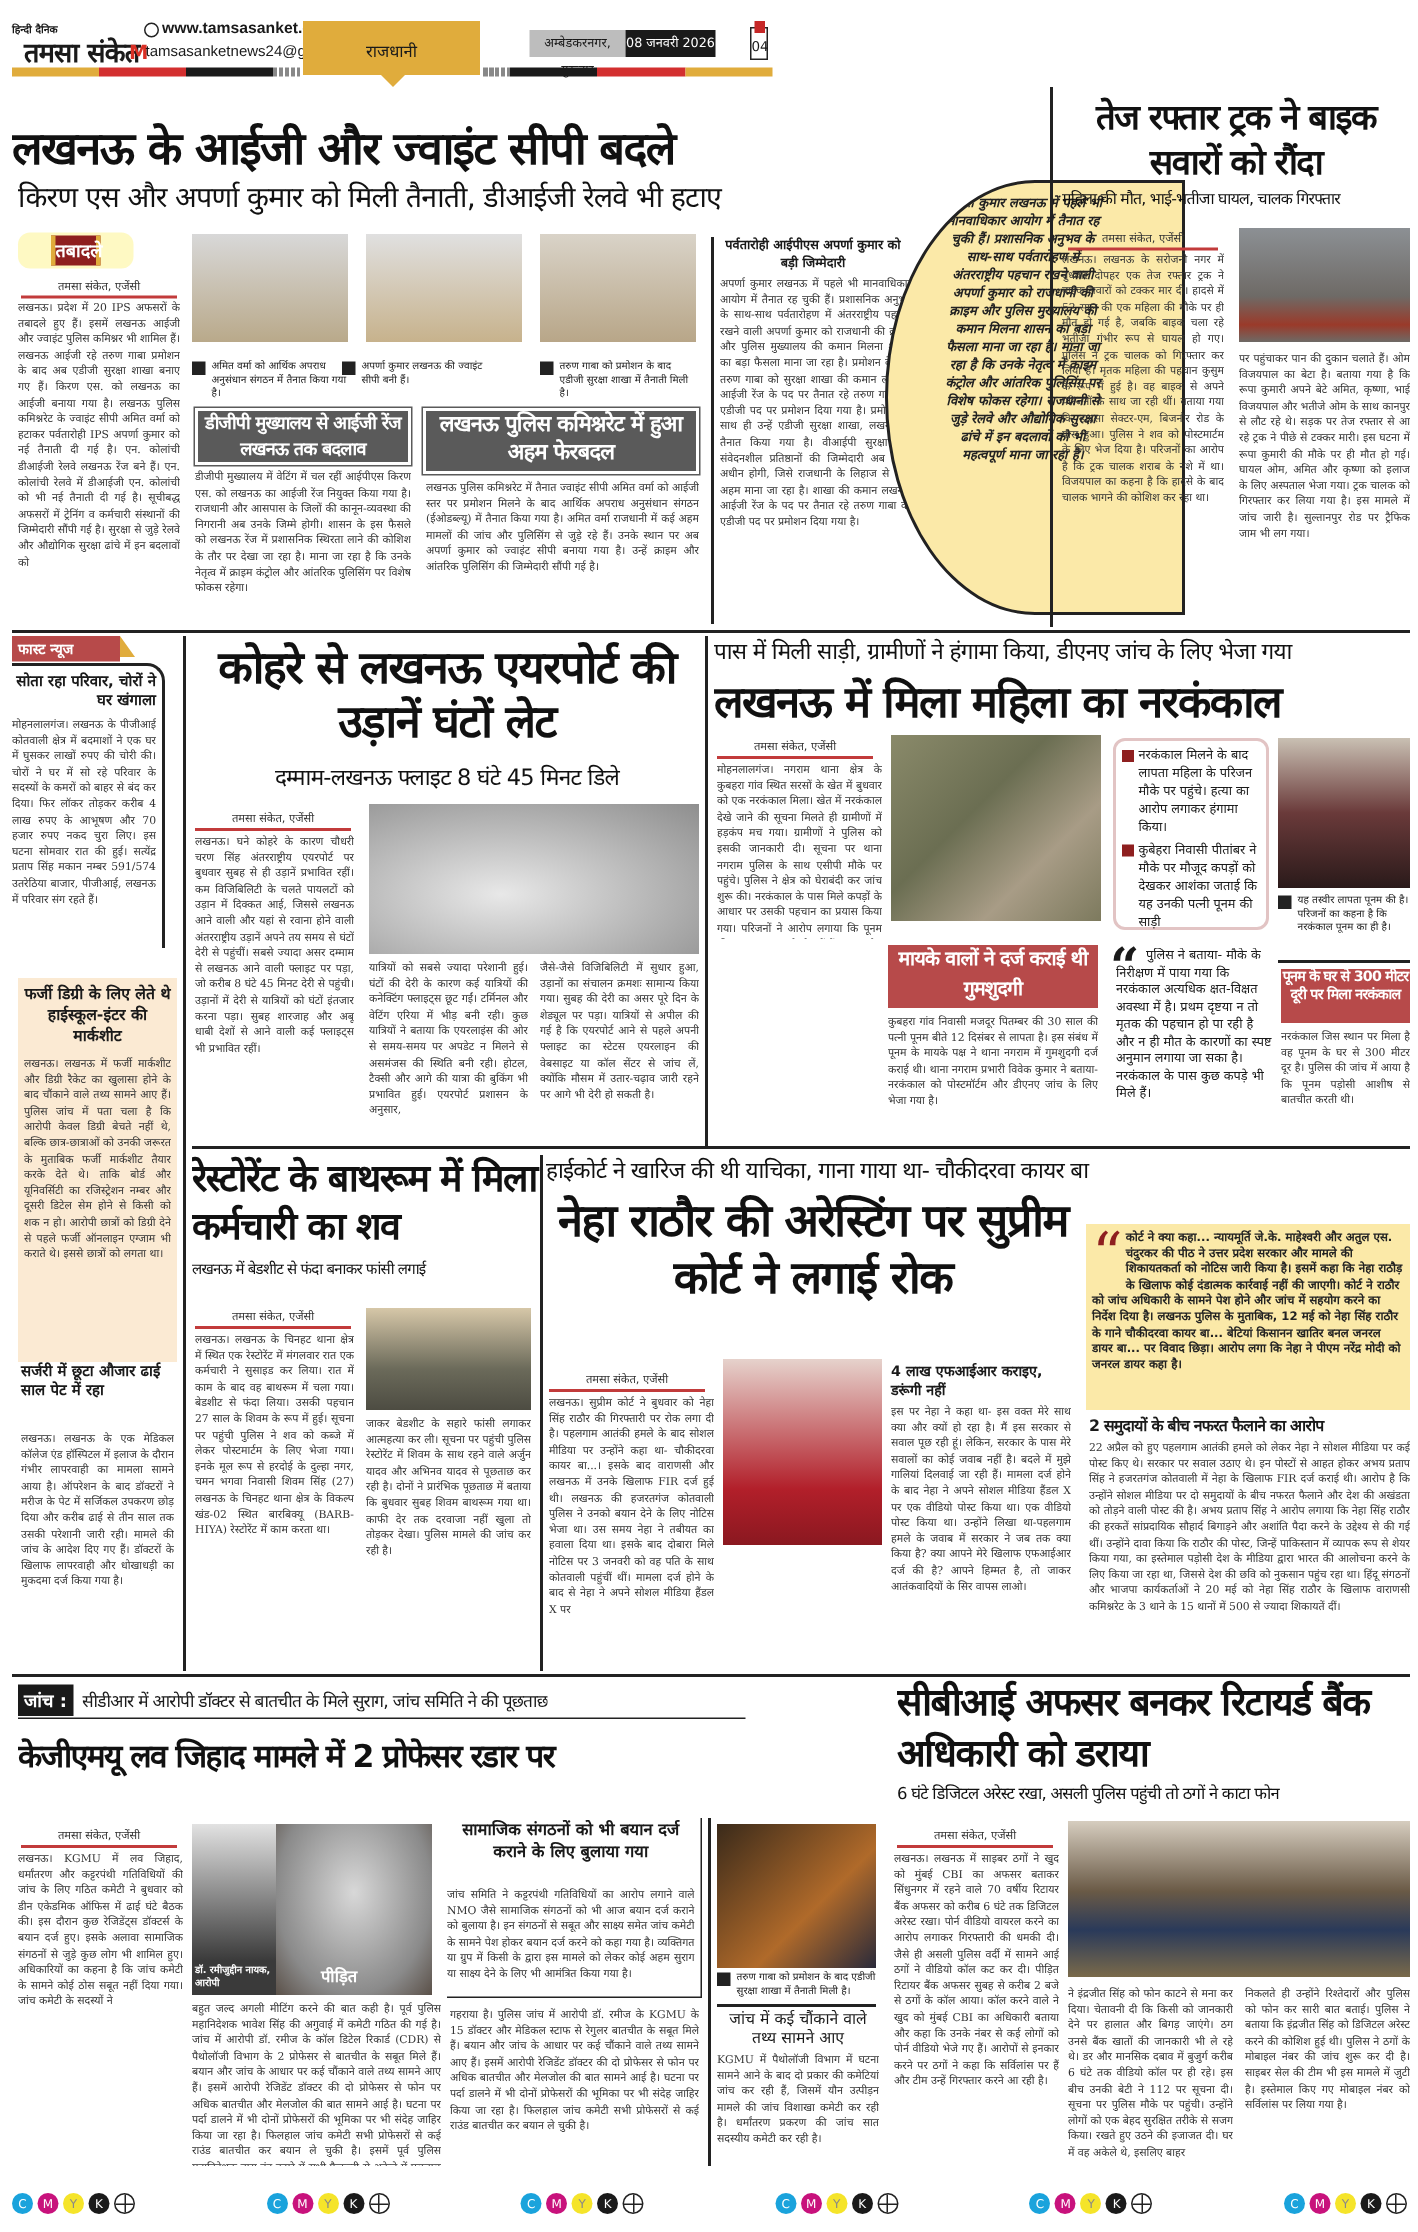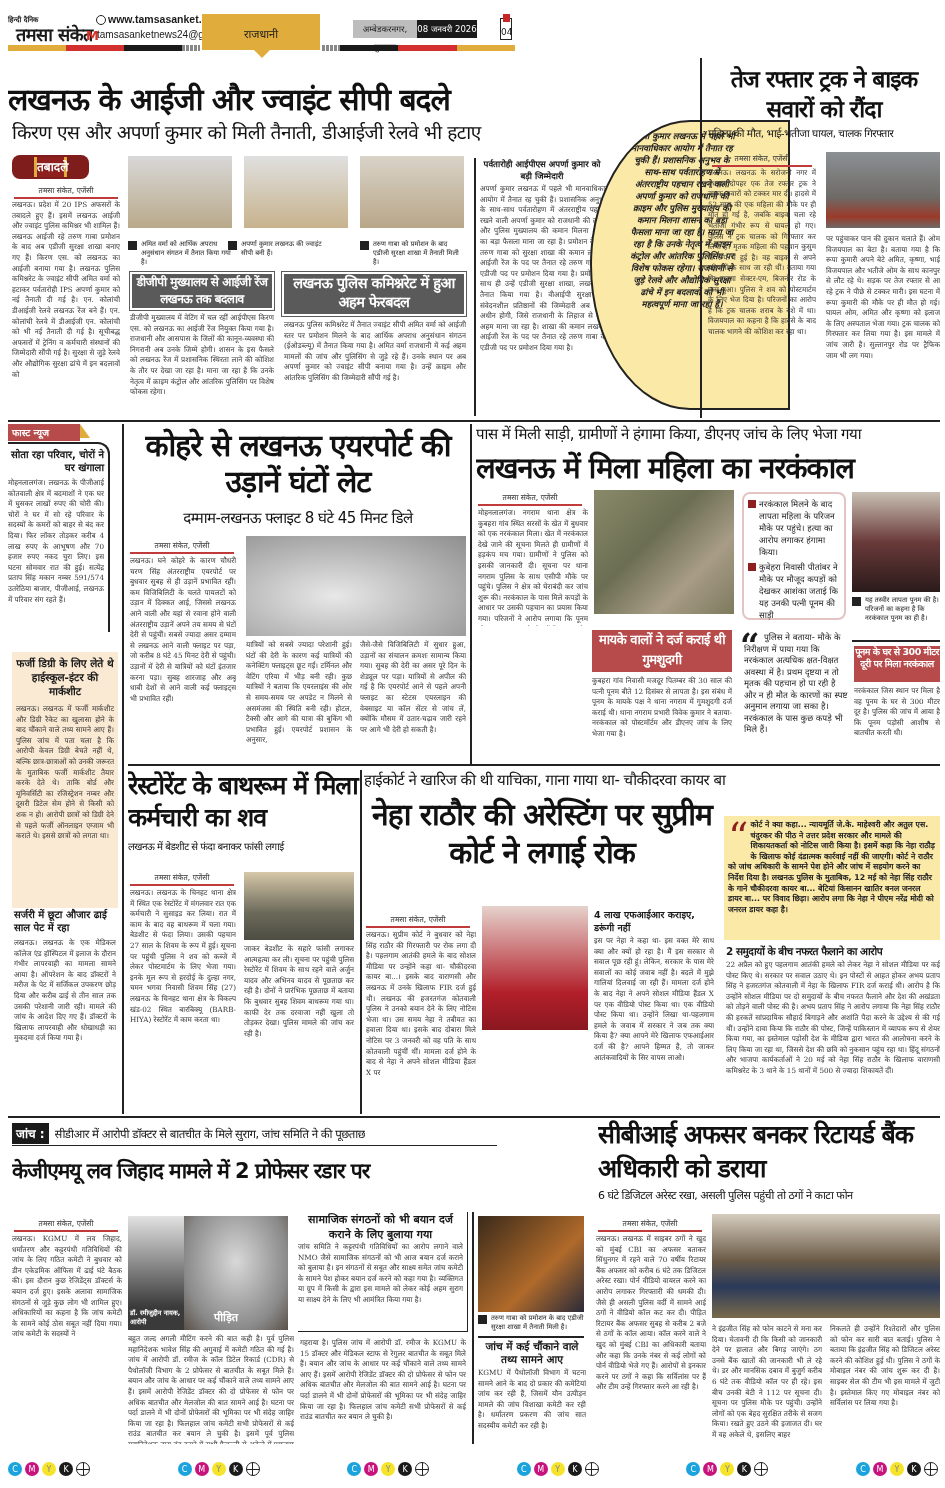--- a/index.html
+++ b/index.html
@@ -47,21 +47,21 @@
     <div style="width:18px;background:repeating-linear-gradient(90deg,#888 0 3px,#fff 3px 4px)"></div>
       <div style="flex:1;background:#1a1a1a"></div>
       <div style="flex:1;background:#d32f2f"></div>
       <div style="flex:1;background:#e0ac3c"></div>
   </div>
 </div>
 
 <div class="abs hl" style="left:8px;top:76px;width:695px;font-size:30px;line-height:48px">लखनऊ के आईजी और ज्वाइंट सीपी बदले</div>
 <div class="abs sub" style="left:12px;top:120px;width:470px;font-size:19px;line-height:24px">किरण एस और अपर्णा कुमार को मिली तैनाती, डीआईजी रेलवे भी हटाए गए</div>
 
-<div class="abs" style="left:12px;top:155px;width:77px;height:24px;background:#7f1d1d;border-radius:8px;padding:2px 22px">
+<div class="abs" style="left:12px;top:155px;width:77px;height:24px;background:#fef9c3;border-radius:8px;padding:2px 22px">
   <div style="background:#8e1f1f;color:#fff;font-weight:bold;font-size:12px;line-height:20px;text-align:center;border-left:3px solid #e0ac3c;border-right:3px solid #e0ac3c">तबादले</div>
 </div>
 <div class="abs byline" style="left:14px;top:185px;width:104px">तमसा संकेत, एजेंसी</div>
 <div class="abs body-text" style="left:12px;top:200px;width:108px;height:222px">लखनऊ। प्रदेश में 20 IPS अफसरों के तबादले हुए हैं। इसमें लखनऊ आईजी और ज्वाइंट पुलिस कमिश्नर भी शामिल हैं। लखनऊ आईजी रहे तरुण गाबा प्रमोशन के बाद अब एडीजी सुरक्षा शाखा बनाए गए हैं। किरण एस. को लखनऊ का आईजी बनाया गया है। लखनऊ पुलिस कमिश्नरेट के ज्वाइंट सीपी अमित वर्मा को हटाकर पर्वतारोही IPS अपर्णा कुमार को नई तैनाती दी गई है। एन. कोलांची डीआईजी रेलवे लखनऊ रेंज बने हैं। एन. कोलांची रेलवे में डीआईजी एन. कोलांची को भी नई तैनाती दी गई है। सूचीबद्ध अफसरों में ट्रेनिंग व कर्मचारी संस्थानों की जिम्मेदारी सौंपी गई है। सुरक्षा से जुड़े रेलवे और औद्योगिक सुरक्षा ढांचे में इन बदलावों को</div>
 
 <div class="abs" style="left:128px;top:156px;width:104px;height:80px">
   <div class="photo" style="width:100%;height:72px;background:linear-gradient(180deg,#d8d8d8,#b9a98a)"></div>
 </div>
 <div class="abs cap" style="left:128px;top:240px;width:104px">
     <div class="sq"></div>
@@ -114,21 +114,21 @@
 <div class="abs" style="left:8px;top:442px;width:102px;height:190px;border-right:2px solid #222;border-top:2px solid #222;border-top-right-radius:12px;padding:4px 4px 0 0">
   <div style="font-size:10px;font-weight:bold;line-height:13px;text-align:right">सोता रहा परिवार, चोरों ने घर खंगाला</div>
   <div class="body-text" style="margin-top:4px;height:150px">मोहनलालगंज। लखनऊ के पीजीआई कोतवाली क्षेत्र में बदमाशों ने एक घर में घुसकर लाखों रुपए की चोरी की। चोरों ने घर में सो रहे परिवार के सदस्यों के कमरों को बाहर से बंद कर दिया। फिर लॉकर तोड़कर करीब 4 लाख रुपए के आभूषण और 70 हजार रुपए नकद चुरा लिए। इस घटना सोमवार रात की हुई। सत्येंद्र प्रताप सिंह मकान नम्बर 591/574 उतरेठिया बाजार, पीजीआई, लखनऊ में परिवार संग रहते हैं।</div>
 </div>
 <div class="abs" style="left:12px;top:652px;width:106px;height:256px;background:#fbead3;padding:4px">
   <div style="font-size:10.5px;font-weight:bold;line-height:14px;text-align:center">फर्जी डिग्री के लिए लेते थे हाईस्कूल-इंटर की मार्कशीट</div>
   <div class="body-text" style="margin-top:6px;height:180px">लखनऊ। लखनऊ में फर्जी मार्कशीट और डिग्री रैकेट का खुलासा होने के बाद चौंकाने वाले तथ्य सामने आए हैं। पुलिस जांच में पता चला है कि आरोपी केवल डिग्री बेचते नहीं थे, बल्कि छात्र-छात्राओं को उनकी जरूरत के मुताबिक फर्जी मार्कशीट तैयार करके देते थे। ताकि बोर्ड और यूनिवर्सिटी का रजिस्ट्रेशन नम्बर और दूसरी डिटेल सेम होने से किसी को शक न हो। आरोपी छात्रों को डिग्री देने से पहले फर्जी ऑनलाइन एग्जाम भी कराते थे। इससे छात्रों को लगता था।</div>
 </div>
 <div class="abs" style="left:12px;top:906px;width:106px;height:210px;padding:2px">
   <div style="font-size:10px;font-weight:bold;line-height:13px;text-align:left">सर्जरी में छूटा औजार ढाई साल पेट में रहा</div>
-  <div class="body-text" style="margin-top:4px;height:170px">लखनऊ। लखनऊ के एक मेडिकल कॉलेज एंड हॉस्पिटल में इलाज के दौरान गंभीर लापरवाही का मामला सामने आया है। ऑपरेशन के बाद डॉक्टरों ने मरीज के पेट में सर्जिकल उपकरण छोड़ दिया और करीब ढाई से तीन साल तक उसकी परेशानी जारी रही। मामले की जांच के आदेश दिए गए हैं। डॉक्टरों के खिलाफ लापरवाही और धोखाधड़ी का मुकदमा दर्ज किया गया है।</div>
+  <div class="body-text" style="margin-top:20px;height:170px">लखनऊ। लखनऊ के एक मेडिकल कॉलेज एंड हॉस्पिटल में इलाज के दौरान गंभीर लापरवाही का मामला सामने आया है। ऑपरेशन के बाद डॉक्टरों ने मरीज के पेट में सर्जिकल उपकरण छोड़ दिया और करीब ढाई से तीन साल तक उसकी परेशानी जारी रही। मामले की जांच के आदेश दिए गए हैं। डॉक्टरों के खिलाफ लापरवाही और धोखाधड़ी का मुकदमा दर्ज किया गया है।</div>
 </div>
 <div class="vline" style="left:122px;top:424px;height:690px"></div>
 
 <div class="abs hl" style="left:128px;top:428px;width:340px;font-size:30px;line-height:36px;white-space:normal;text-align:center">कोहरे से लखनऊ एयरपोर्ट की उड़ानें घंटों लेट</div>
 <div class="abs sub" style="left:128px;top:508px;width:340px;font-size:15px;line-height:20px;text-align:center">दम्माम-लखनऊ फ्लाइट 8 घंटे 45 मिनट डिले</div>
 <div class="abs byline" style="left:130px;top:540px;width:104px">तमसा संकेत, एजेंसी</div>
 <div class="abs body-text" style="left:130px;top:556px;width:106px;height:198px">लखनऊ। घने कोहरे के कारण चौधरी चरण सिंह अंतरराष्ट्रीय एयरपोर्ट पर बुधवार सुबह से ही उड़ानें प्रभावित रहीं। कम विजिबिलिटी के चलते पायलटों को उड़ान में दिक्कत आई, जिससे लखनऊ आने वाली और यहां से रवाना होने वाली अंतरराष्ट्रीय उड़ानें अपने तय समय से घंटों देरी से पहुंचीं। सबसे ज्यादा असर दम्माम से लखनऊ आने वाली फ्लाइट पर पड़ा, जो करीब 8 घंटे 45 मिनट देरी से पहुंची। उड़ानों में देरी से यात्रियों को घंटों इंतजार करना पड़ा। सुबह शारजाह और अबू धाबी देशों से आने वाली कई फ्लाइट्स भी प्रभावित रहीं।</div>
 <div class="abs photo" style="left:246px;top:536px;width:220px;height:100px;background:radial-gradient(ellipse at 40% 60%,#e8e8e8,#a8a8a8 70%,#8e8e8e)"></div>
 <div class="abs body-text" style="left:246px;top:640px;width:106px;height:116px">यात्रियों को सबसे ज्यादा परेशानी हुई। घंटों की देरी के कारण कई यात्रियों की कनेक्टिंग फ्लाइट्स छूट गईं। टर्मिनल और वेटिंग एरिया में भीड़ बनी रही। कुछ यात्रियों ने बताया कि एयरलाइंस की ओर से समय-समय पर अपडेट न मिलने से असमंजस की स्थिति बनी रही। होटल, टैक्सी और आगे की यात्रा की बुकिंग भी प्रभावित हुई। एयरपोर्ट प्रशासन के अनुसार,</div>
 <div class="abs body-text" style="left:360px;top:640px;width:106px;height:116px">जैसे-जैसे विजिबिलिटी में सुधार हुआ, उड़ानों का संचालन क्रमशः सामान्य किया गया। सुबह की देरी का असर पूरे दिन के शेड्यूल पर पड़ा। यात्रियों से अपील की गई है कि एयरपोर्ट आने से पहले अपनी फ्लाइट का स्टेटस एयरलाइन की वेबसाइट या कॉल सेंटर से जांच लें, क्योंकि मौसम में उतार-चढ़ाव जारी रहने पर आगे भी देरी हो सकती है।</div>
@@ -198,31 +198,31 @@
 <div class="abs body-text" style="left:12px;top:1234px;width:110px;height:210px">लखनऊ। KGMU में लव जिहाद, धर्मांतरण और कट्टरपंथी गतिविधियों की जांच के लिए गठित कमेटी ने बुधवार को डीन एकेडमिक ऑफिस में ढाई घंटे बैठक की। इस दौरान कुछ रेजिडेंट्स डॉक्टर्स के बयान दर्ज हुए। इसके अलावा सामाजिक संगठनों से जुड़े कुछ लोग भी शामिल हुए। अधिकारियों का कहना है कि जांच कमेटी के सामने कोई ठोस सबूत नहीं दिया गया। जांच कमेटी के सदस्यों ने</div>
 <div class="abs photo" style="left:128px;top:1216px;width:56px;height:114px;background:linear-gradient(180deg,#e2e2e2,#3a3a3a 80%)">
   <div style="position:absolute;left:2px;bottom:4px;font-size:6.5px;color:#fff;font-weight:bold">डॉ. रमीजुद्दीन नायक, आरोपी</div>
 </div>
 <div class="abs photo" style="left:184px;top:1216px;width:104px;height:114px;background:radial-gradient(ellipse at 50% 40%,#d8d8d8,#8a8a8a 70%,#5a5048)">
   <div style="position:absolute;left:30px;bottom:6px;font-size:11px;color:#fff;font-weight:bold">पीड़ित</div>
 </div>
 <div class="abs body-text" style="left:128px;top:1334px;width:166px;height:110px">बहुत जल्द अगली मीटिंग करने की बात कही है। पूर्व पुलिस महानिदेशक भावेश सिंह की अगुवाई में कमेटी गठित की गई है। जांच में आरोपी डॉ. रमीज के कॉल डिटेल रिकार्ड (CDR) से पैथोलॉजी विभाग के 2 प्रोफेसर से बातचीत के सबूत मिले हैं। बयान और जांच के आधार पर कई चौंकाने वाले तथ्य सामने आए हैं। इसमें आरोपी रेजिडेंट डॉक्टर की दो प्रोफेसर से फोन पर अधिक बातचीत और मेलजोल की बात सामने आई है। घटना पर पर्दा डालने में भी दोनों प्रोफेसरों की भूमिका पर भी संदेह जाहिर किया जा रहा है। फिलहाल जांच कमेटी सभी प्रोफेसरों से कई राउंड बातचीत कर बयान ले चुकी है। इसमें पूर्व पुलिस महानिदेशक द्वारा बंद कमरे में सभी फैकल्टी से अकेले में पूछताछ भी शामिल है।</div>
 <div class="abs" style="left:298px;top:1212px;width:170px;height:120px;border-right:1.5px solid #222;border-bottom:1.5px solid #222;padding-right:4px">
   <div style="font-size:11px;font-weight:bold;line-height:15px;text-align:center">सामाजिक संगठनों को भी बयान दर्ज कराने के लिए बुलाया गया</div>
-  <div class="body-text" style="margin-top:0;height:80px">जांच समिति ने कट्टरपंथी गतिविधियों का आरोप लगाने वाले NMO जैसे सामाजिक संगठनों को भी आज बयान दर्ज कराने को बुलाया है। इन संगठनों से सबूत और साक्ष्य समेत जांच कमेटी के सामने पेश होकर बयान दर्ज करने को कहा गया है। व्यक्तिगत या ग्रुप में किसी के द्वारा इस मामले को लेकर कोई अहम सुराग या साक्ष्य देने के लिए भी आमंत्रित किया गया है।</div>
+  <div class="body-text" style="margin-top:16px;height:80px">जांच समिति ने कट्टरपंथी गतिविधियों का आरोप लगाने वाले NMO जैसे सामाजिक संगठनों को भी आज बयान दर्ज कराने को बुलाया है। इन संगठनों से सबूत और साक्ष्य समेत जांच कमेटी के सामने पेश होकर बयान दर्ज करने को कहा गया है। व्यक्तिगत या ग्रुप में किसी के द्वारा इस मामले को लेकर कोई अहम सुराग या साक्ष्य देने के लिए भी आमंत्रित किया गया है।</div>
 </div>
 <div class="abs body-text" style="left:300px;top:1338px;width:166px;height:106px">गहराया है। पुलिस जांच में आरोपी डॉ. रमीज के KGMU के 15 डॉक्टर और मेडिकल स्टाफ से रेगुलर बातचीत के सबूत मिले हैं। बयान और जांच के आधार पर कई चौंकाने वाले तथ्य सामने आए हैं। इसमें आरोपी रेजिडेंट डॉक्टर की दो प्रोफेसर से फोन पर अधिक बातचीत और मेलजोल की बात सामने आई है। घटना पर पर्दा डालने में भी दोनों प्रोफेसरों की भूमिका पर भी संदेह जाहिर किया जा रहा है। फिलहाल जांच कमेटी सभी प्रोफेसरों से कई राउंड बातचीत कर बयान ले चुकी है।</div>
 <div class="vline" style="left:472px;top:1212px;height:232px"></div>
 <div class="abs photo" style="left:478px;top:1216px;width:106px;height:96px;background:linear-gradient(135deg,#3a2a1a,#b06a2a 60%,#2a2a3a)"></div>
 <div class="abs cap" style="left:478px;top:1314px;width:106px">
     <div class="sq"></div>
     <div>तरुण गाबा को प्रमोशन के बाद एडीजी सुरक्षा शाखा में तैनाती मिली है।</div>
   </div>
 <div class="hline" style="left:478px;top:1336px;width:106px"></div>
-<div class="abs" style="left:478px;top:1340px;width:108px;font-size:10.5px;font-weight:bold;line-height:13px;text-align:center">जांच में कई चौंकाने वाले तथ्य सामने आए</div>
+<div class="abs" style="left:478px;top:1340px;width:108px;font-size:10.5px;font-weight:normal;line-height:13px;text-align:center">जांच में कई चौंकाने वाले तथ्य सामने आए</div>
 <div class="abs body-text" style="left:478px;top:1368px;width:108px;height:78px">KGMU में पैथोलॉजी विभाग में घटना सामने आने के बाद दो प्रकार की कमेटियां जांच कर रही हैं, जिसमें यौन उत्पीड़न मामले की जांच विशाखा कमेटी कर रही है। धर्मांतरण प्रकरण की जांच सात सदस्यीय कमेटी कर रही है।</div>
 
 <div class="abs hl" style="left:598px;top:1118px;width:342px;font-size:25px;line-height:34px;white-space:normal;text-align:left">सीबीआई अफसर बनकर रिटायर्ड बैंक अधिकारी को डराया</div>
 <div class="abs sub" style="left:598px;top:1188px;width:342px;font-size:11px;line-height:15px">6 घंटे डिजिटल अरेस्ट रखा, असली पुलिस पहुंची तो ठगों ने काटा फोन</div>
 <div class="abs byline" style="left:598px;top:1218px;width:104px">तमसा संकेत, एजेंसी</div>
 <div class="abs body-text" style="left:596px;top:1234px;width:110px;height:210px">लखनऊ। लखनऊ में साइबर ठगों ने खुद को मुंबई CBI का अफसर बताकर सिंधुनगर में रहने वाले 70 वर्षीय रिटायर बैंक अफसर को करीब 6 घंटे तक डिजिटल अरेस्ट रखा। पोर्न वीडियो वायरल करने का आरोप लगाकर गिरफ्तारी की धमकी दी। जैसे ही असली पुलिस वर्दी में सामने आई ठगों ने वीडियो कॉल कट कर दी। पीड़ित रिटायर बैंक अफसर सुबह से करीब 2 बजे से ठगों के कॉल आया। कॉल करने वाले ने खुद को मुंबई CBI का अधिकारी बताया और कहा कि उनके नंबर से कई लोगों को पोर्न वीडियो भेजे गए हैं। आरोपों से इनकार करने पर ठगों ने कहा कि सर्विलांस पर हैं और टीम उन्हें गिरफ्तार करने आ रही है।</div>
 <div class="abs photo" style="left:712px;top:1214px;width:228px;height:104px;background:linear-gradient(180deg,#d6cdbf,#6a5a46 45%,#2a3a5a 70%,#7a6a4a)"></div>
 <div class="abs body-text" style="left:712px;top:1324px;width:110px;height:120px">ने इंद्रजीत सिंह को फोन काटने से मना कर दिया। चेतावनी दी कि किसी को जानकारी देने पर हालात और बिगड़ जाएंगे। ठग उनसे बैंक खातों की जानकारी भी ले रहे थे। डर और मानसिक दबाव में बुजुर्ग करीब 6 घंटे तक वीडियो कॉल पर ही रहे। इस बीच उनकी बेटी ने 112 पर सूचना दी। सूचना पर पुलिस मौके पर पहुंची। उन्होंने लोगों को एक बेहद सुरक्षित तरीके से सजग किया। रखते हुए उठने की इजाजत दी। घर में वह अकेले थे, इसलिए बाहर</div>
 <div class="abs body-text" style="left:830px;top:1324px;width:110px;height:120px">निकलते ही उन्होंने रिश्तेदारों और पुलिस को फोन कर सारी बात बताई। पुलिस ने बताया कि इंद्रजीत सिंह को डिजिटल अरेस्ट करने की कोशिश हुई थी। पुलिस ने ठगों के मोबाइल नंबर की जांच शुरू कर दी है। साइबर सेल की टीम भी इस मामले में जुटी है। इस्तेमाल किए गए मोबाइल नंबर को सर्विलांस पर लिया गया है।</div>
 

